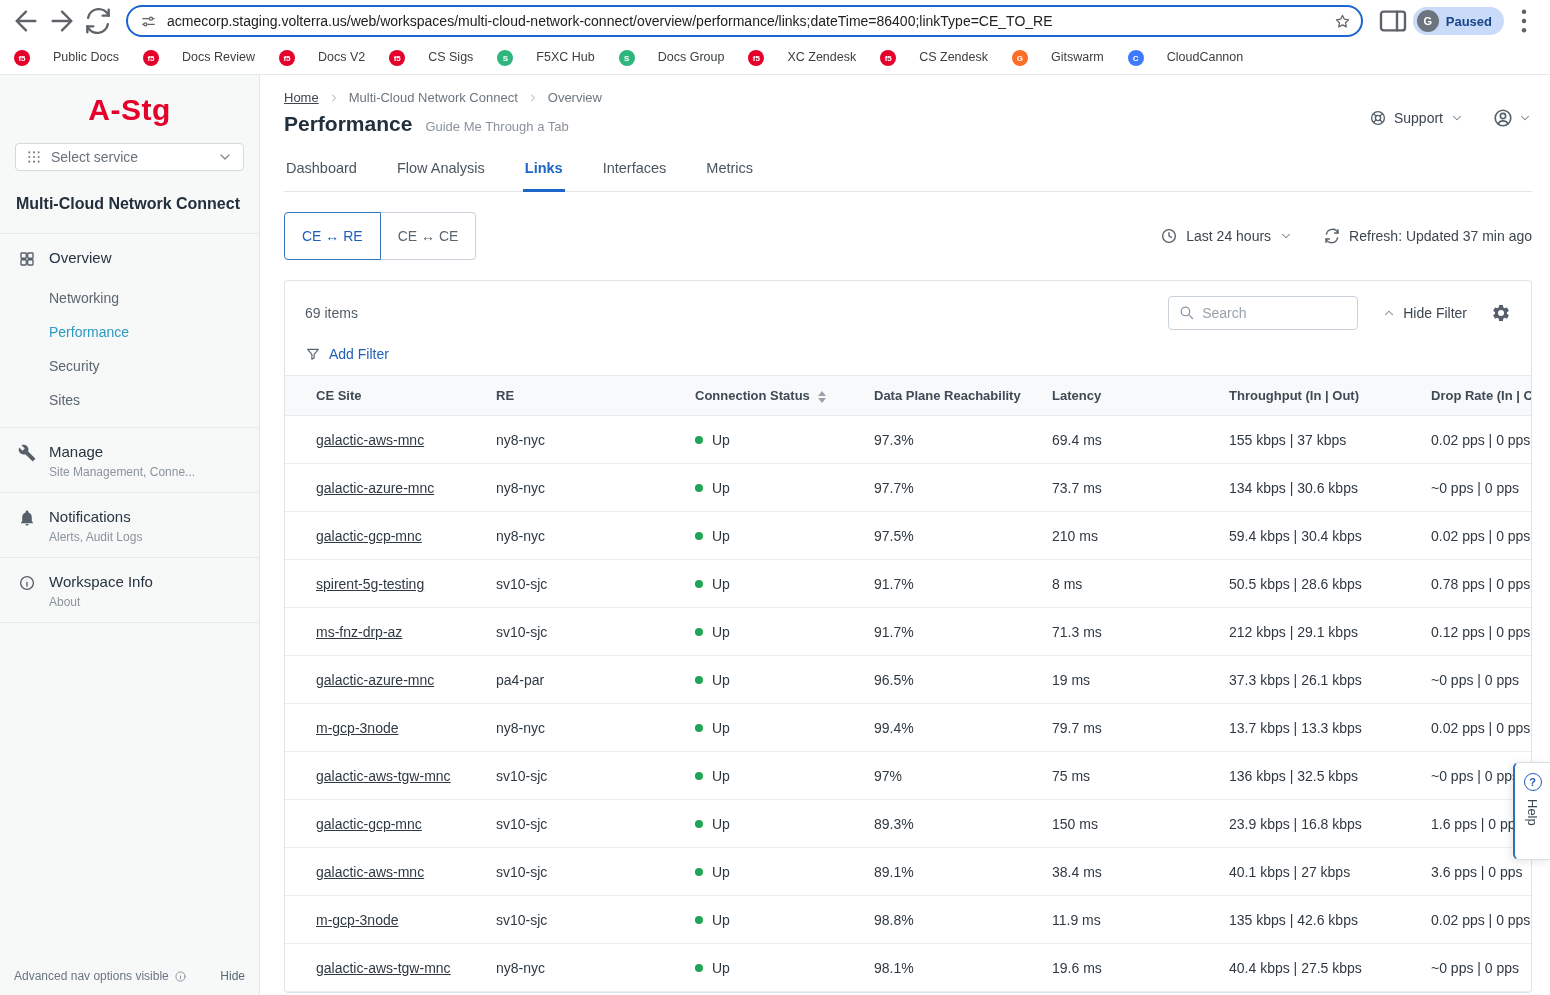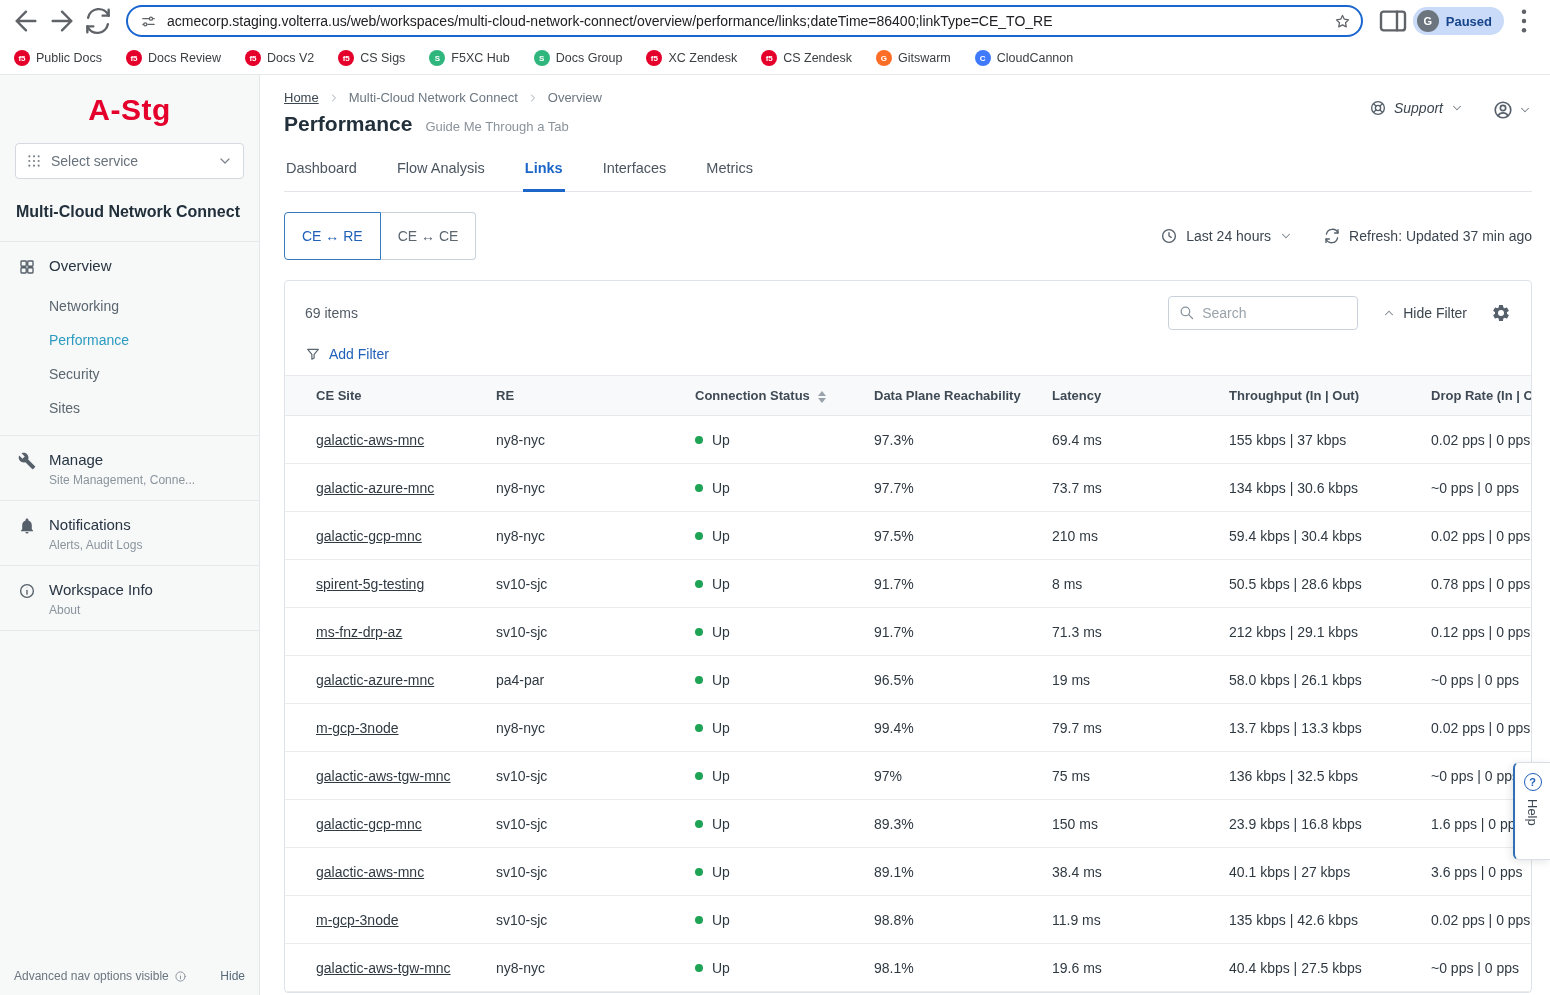--- a/index.html
+++ b/index.html
@@ -12,31 +12,31 @@
   .tb-icon svg { width:19px; height:19px; }
   .urlbar { flex:1; height:32px; margin:0 10px 0 8px; border:2px solid #1a66d0; border-radius:17px; display:flex; align-items:center; padding:0 10px 0 12px; gap:10px; background:#fff; min-width:0; }
   .urlbar .icn { width:17px; height:17px; color:#5f6368; flex:none; }
   .urlbar .icn svg{ width:100%; height:100%; }
   .url-text { flex:1; font-size:14px; color:#202124; white-space:nowrap; overflow:hidden; }
   .profile-chip { height:28px; background:#c9dbf8; border-radius:14px; display:flex; align-items:center; padding:3px 12px 3px 4px; gap:7px; cursor:pointer; flex:none; }
   .profile-chip .avatar { width:22px; height:22px; border-radius:50%; background:#6c757e; color:#fff; font-size:11px; font-weight:bold; display:flex; align-items:center; justify-content:center; }
   .profile-chip .plabel { font-size:13px; font-weight:600; color:#17448a; }
 
   .bookmarks { height:33px; display:flex; align-items:center; padding:0 14px; gap:24px; background:#fff; border-bottom:1px solid #e6e8ea; }
-  .bookmark { display:flex; align-items:center; gap:6px; cursor:pointer; flex:none; }
+  .bookmark { display:flex; align-items:flex-start; gap:23px; cursor:pointer; flex:none; }
   .bm-icon { width:16px; height:16px; border-radius:50%; color:#fff; font-size:8px; font-weight:bold; display:flex; align-items:center; justify-content:center; }
   .bm-label { font-size:12.5px; color:#3c4043; }
 
   
   .app { display:flex; height:920px; overflow:hidden; }
 
   
   .sidebar { width:260px; flex:none; background:#f7f8f8; border-right:1px solid #e4e7ea; position:relative; }
   .logo { text-align:center; padding:18px 8px 4px; font-size:30px; font-weight:800; color:#e4002b; letter-spacing:.5px; }
-  .svc-select { margin:12px 15px 0; height:36px; background:#fff; border:1px solid #d3d9de; border-radius:4px; display:flex; align-items:center; padding:0 10px; gap:9px; cursor:pointer; }
+  .svc-select { margin:12px 15px 0; height:28px; background:#fff; border:1px solid #d3d9de; border-radius:4px; display:flex; align-items:center; padding:0 10px; gap:9px; cursor:pointer; }
   .svc-select .icn { width:16px; height:16px; color:#7a828a; }
   .svc-select .icn svg{ width:100%; height:100%; }
   .svc-label { flex:1; font-size:14px; color:#68727c; }
   .ws-title { margin:22px 16px 18px; font-size:16px; font-weight:700; color:#22303c; line-height:1.35; }
   .nav-section { border-top:1px solid #e6e9eb; }
   .nav-section:last-child { border-bottom:1px solid #e6e9eb; }
   .nav-item { display:flex; padding:15px 18px 13px; gap:13px; cursor:pointer; align-items:flex-start; }
   .nav-icon { width:18px; height:18px; color:#55606a; flex:none; margin-top:1px; }
   .nav-icon svg { width:100%; height:100%; }
   .nav-label { font-size:15px; color:#273442; }
@@ -53,21 +53,21 @@
   
   .main { flex:1; overflow:hidden; padding:0 18px 0 24px; position:relative; background:#fff; }
   .crumb-row { margin-top:15px; display:flex; align-items:center; gap:9px; font-size:13px; }
   .crumb { color:#6b7680; }
   .crumb.first { color:#3c4650; text-decoration:underline; cursor:pointer; }
   .crumb-sep { width:12px; height:12px; color:#9aa3ab; }
   .crumb-sep svg { width:100%; height:100%; }
   .title-row { margin-top:7px; display:flex; align-items:baseline; gap:13px; }
   .page-title { font-size:21px; font-weight:700; color:#22303c; }
   .page-sub { font-size:13px; color:#8a939c; cursor:pointer; }
-  .top-right { position:absolute; top:24px; right:18px; display:flex; align-items:flex-start; gap:28px;font-style:italic; }
+  .top-right { position:absolute; top:32px; right:18px; display:flex; align-items:center; gap:28px; }
   .support { display:flex; align-items:center; gap:7px; font-size:14px; color:#3c4650; cursor:pointer; }
   .icn-18 { width:18px; height:18px; color:#55606a; } .icn-18 svg{width:100%;height:100%;}
   .icn-22 { width:22px; height:22px; color:#55606a; } .icn-22 svg{width:100%;height:100%;}
   .icn-14 { width:14px; height:14px; color:#7a828a; } .icn-14 svg{width:100%;height:100%;}
   .icn-16 { width:16px; height:16px; color:#5a6670; } .icn-16 svg{width:100%;height:100%;}
   .account { display:flex; align-items:center; gap:4px; cursor:pointer; }
 
   .tabs { margin-top:20px; display:flex; gap:36px; border-bottom:1px solid #e2e6ea; }
   .tab { padding:4px 2px 13px; font-size:14.5px; color:#4a5560; cursor:pointer; border-bottom:3px solid transparent; margin-bottom:-1px; }
   .tab.active { color:#1c66c8; font-weight:600; border-bottom-color:#1c66c8; }
@@ -518,21 +518,21 @@
     <td>71.3 ms</td>
     <td>212 kbps | 29.1 kbps</td>
     <td>0.12 pps | 0 pps</td>
   </tr>
               <tr>
     <td><span class="cell-link">galactic-azure-mnc</span></td>
     <td>pa4-par</td>
     <td><span class="dot"></span><span class="status-txt">Up</span></td>
     <td>96.5%</td>
     <td>19 ms</td>
-    <td>58.0 kbps | 26.1 kbps</td>
+    <td>37.3 kbps | 26.1 kbps</td>
     <td>~0 pps | 0 pps</td>
   </tr>
               <tr>
     <td><span class="cell-link">m-gcp-3node</span></td>
     <td>ny8-nyc</td>
     <td><span class="dot"></span><span class="status-txt">Up</span></td>
     <td>99.4%</td>
     <td>79.7 ms</td>
     <td>13.7 kbps | 13.3 kbps</td>
     <td>0.02 pps | 0 pps</td>

